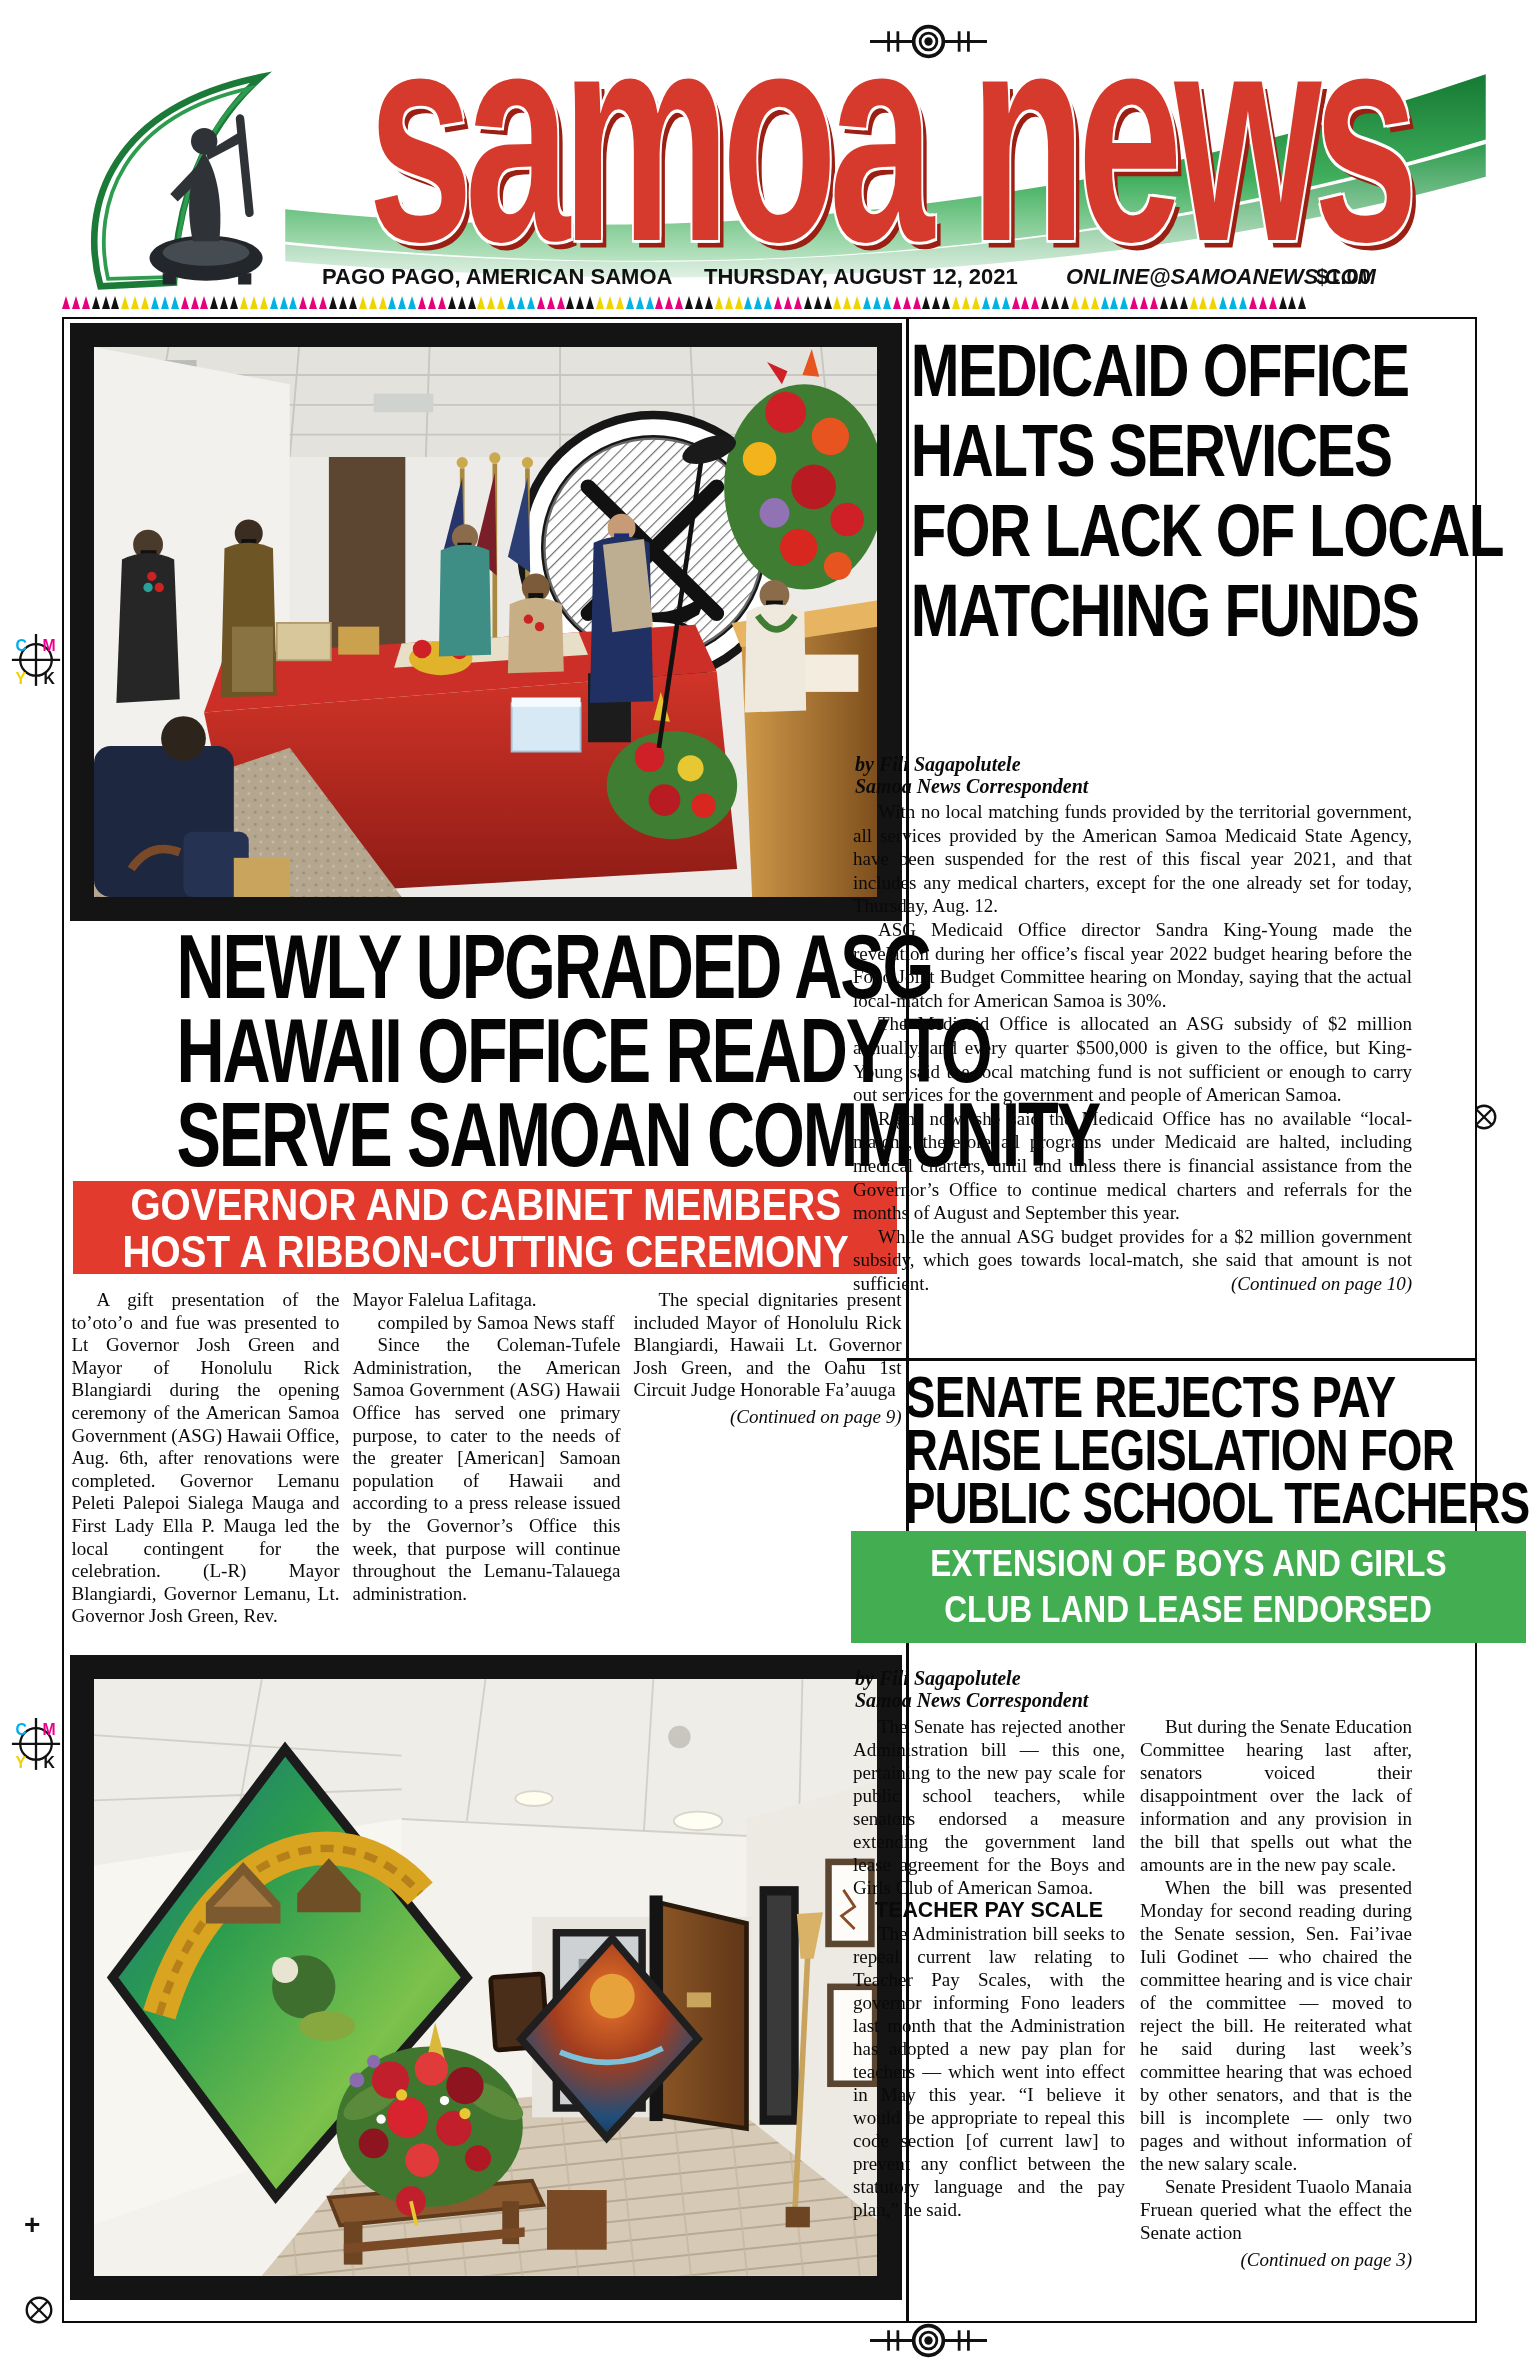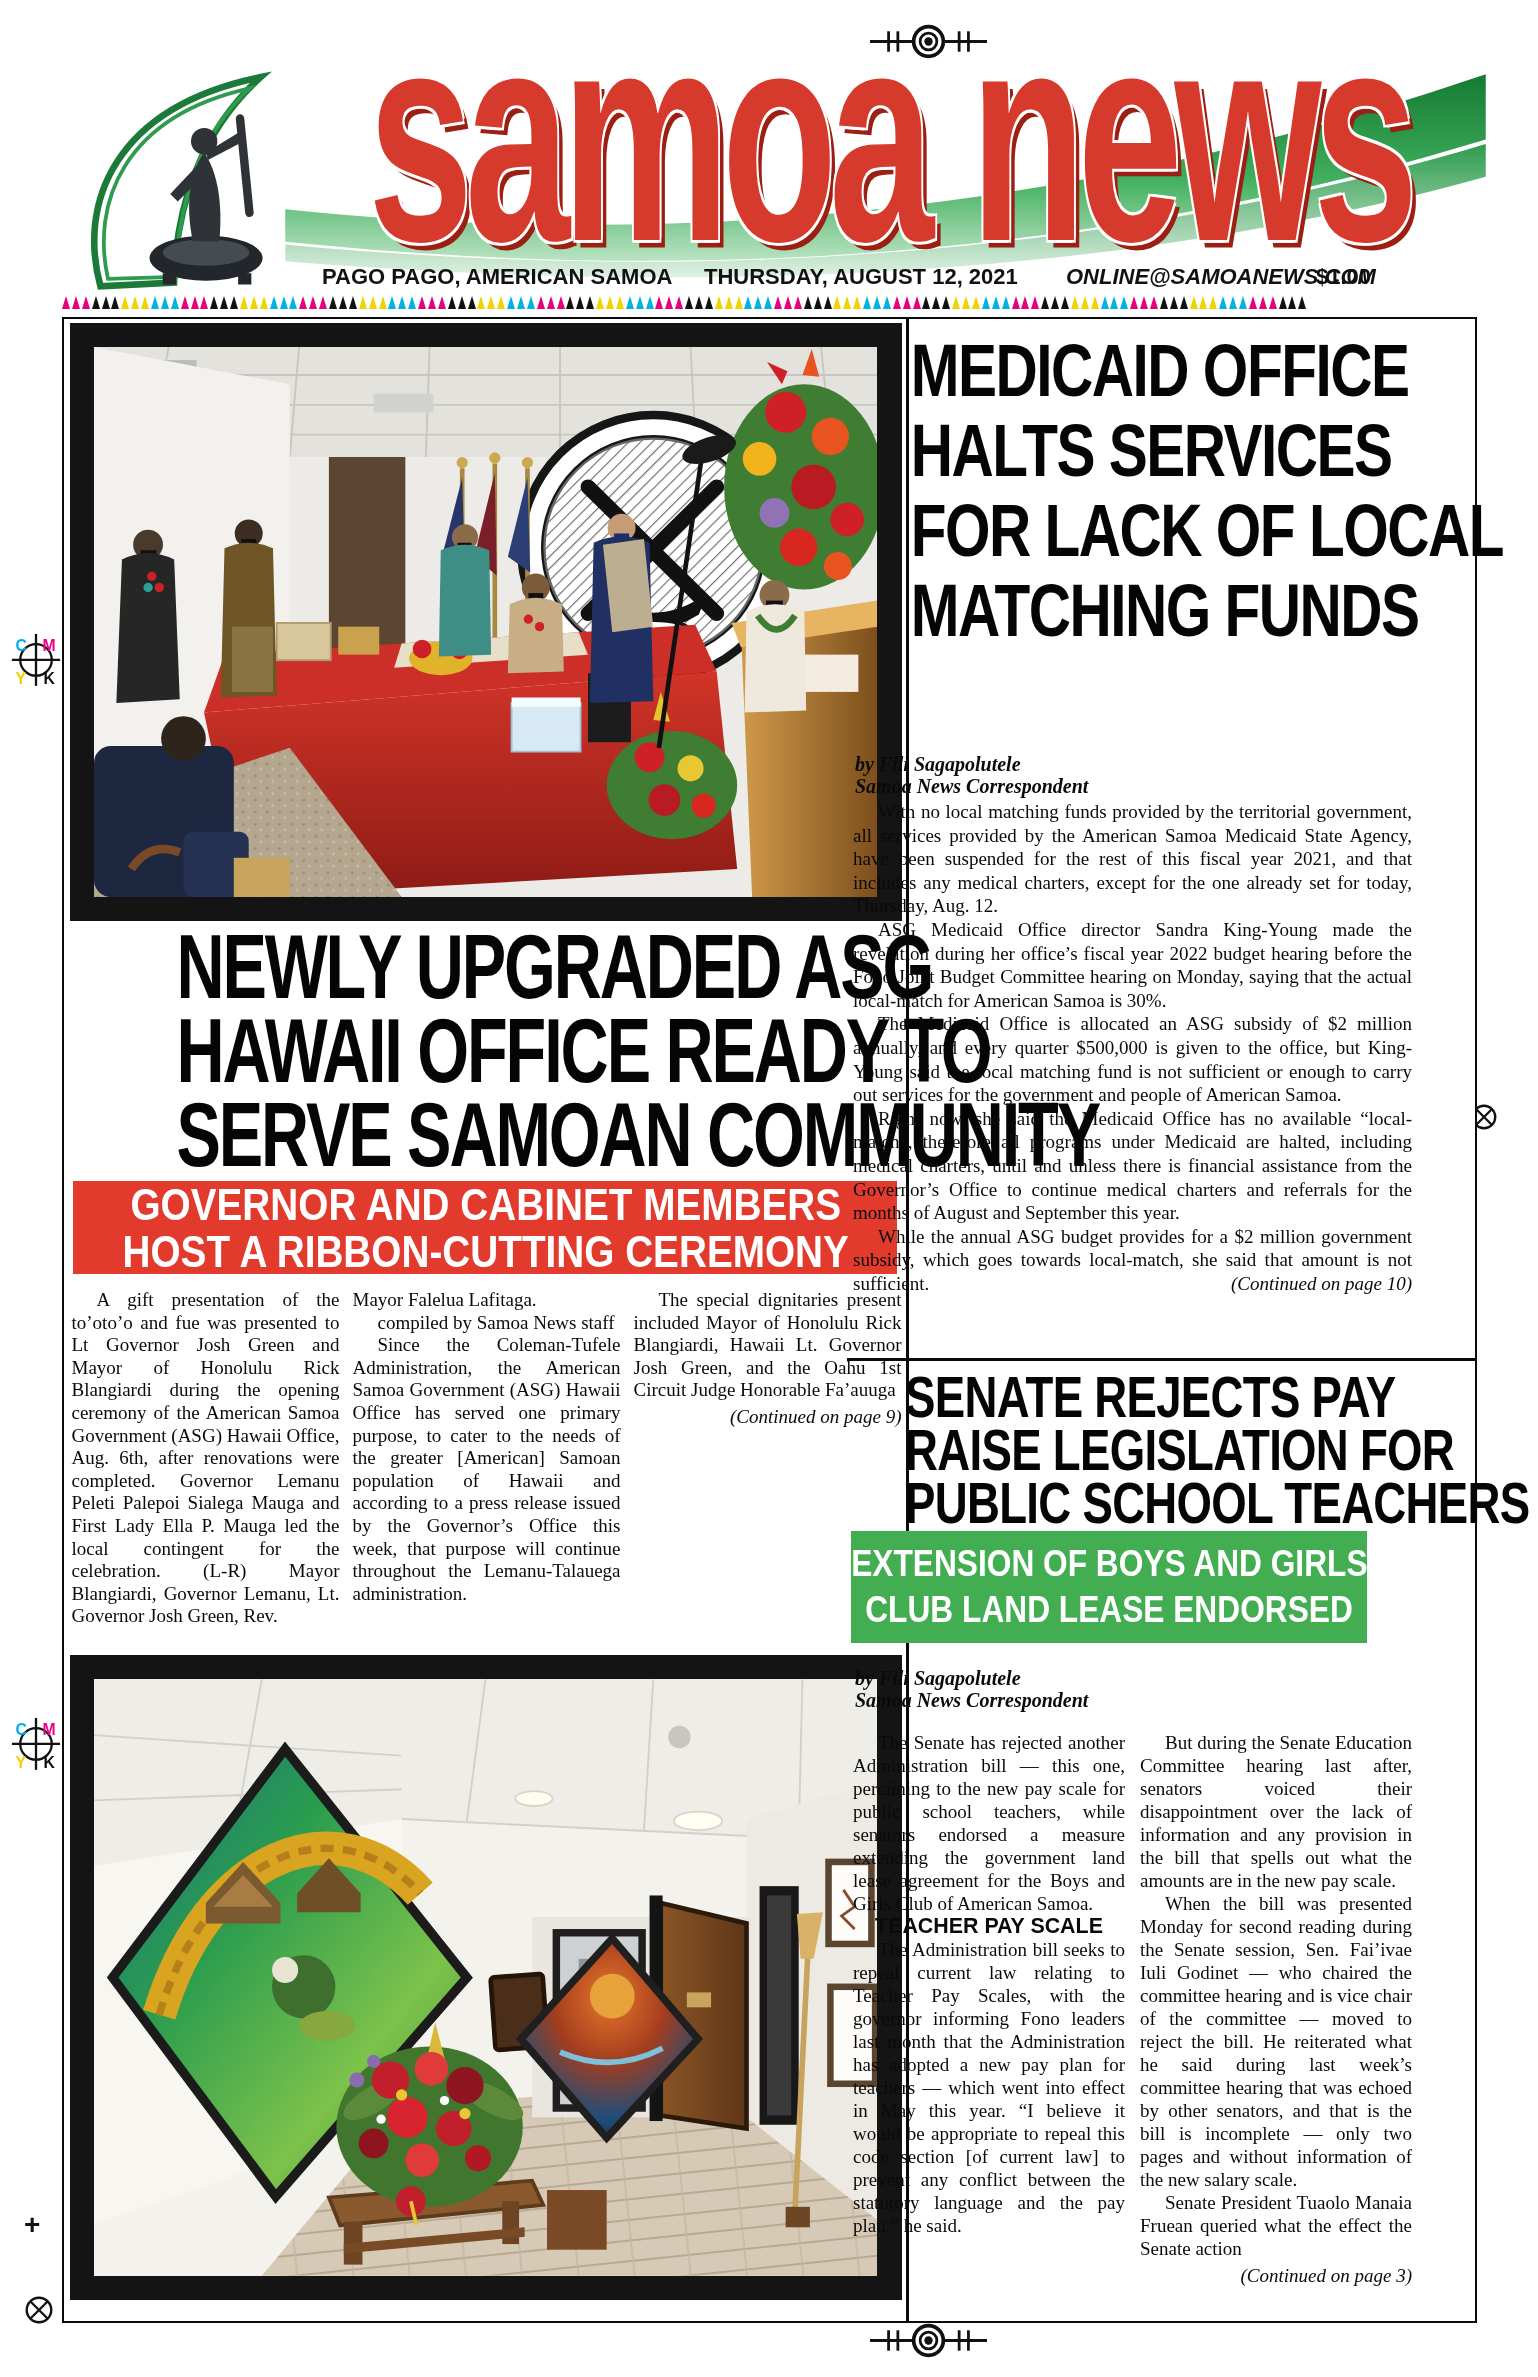--- a/index.html
+++ b/index.html
@@ -70,21 +70,21 @@
       font-weight:bold; font-size:21.4px; }
   .body-copy p.continued { text-indent:0; text-align:right; font-style:italic; margin-top:3.7px; }
   .body-copy p.continued-inline { text-indent:0; text-align:right; font-style:italic; margin-top:-23.6px; }
 
   .medicaid-body { position:absolute; left:789px; top:481px; width:559px; }
   .rule-horizontal { position:absolute; left:783px; top:1039px; width:632px; height:2.8px; background:#0a0a0a; }
 
   .threecol { position:absolute; left:7.5px; top:970px; width:830px; display:flex; gap:13px; }
   .threecol .col { width:268px; font-size:19px; line-height:22.6px; }
   .twocol { position:absolute; left:789px; top:1396px; width:559px; display:flex; gap:15px; }
-  .twocol .col { width:272px; font-size:19px; line-height:23px;margin-top:16px; }
+  .twocol .col { width:272px; font-size:19px; line-height:23px; }
 
   
   .photo-frame { position:absolute; background:#141414; padding:24px; }
   .photo-frame svg { display:block; background:#e9e7e2; }
 
   
   .box-red   { position:absolute; }
   .box-brown { position:absolute; }
   .box-green { position:absolute; }
 </style>
@@ -510,21 +510,21 @@
 
   <div class="rule-horizontal" style="left:783px; width:629px;"></div>
 
   <div class="hl-block hl-senate" style="left:785px; top:1052px; width:561px;">
 
   <div class="hl-line">SENATE REJECTS PAY</div>
       <div class="hl-line">RAISE LEGISLATION FOR</div>
       <div class="hl-line">PUBLIC SCHOOL TEACHERS</div>
     </div>
 
-  <div class="kicker kicker-green box-green" style="left: 787px; top: 1212px; width: 516px; height: 112px; background-color: rgb(67, 173, 82);">
+  <div class="kicker kicker-green box-green" style="left: 787px; top: 1212px; width: 675px; height: 112px; background-color: rgb(67, 173, 82);">
 
   <div class="kick-line">EXTENSION OF BOYS AND GIRLS</div>
       <div class="kick-line">CLUB LAND LEASE ENDORSED</div>
     </div>
 
   <div class="byline-block" style="left:791px; top:1348px;">
     <div>by Fili Sagapolutele</div>
     <div>Samoa News Correspondent</div>
   </div>
 

